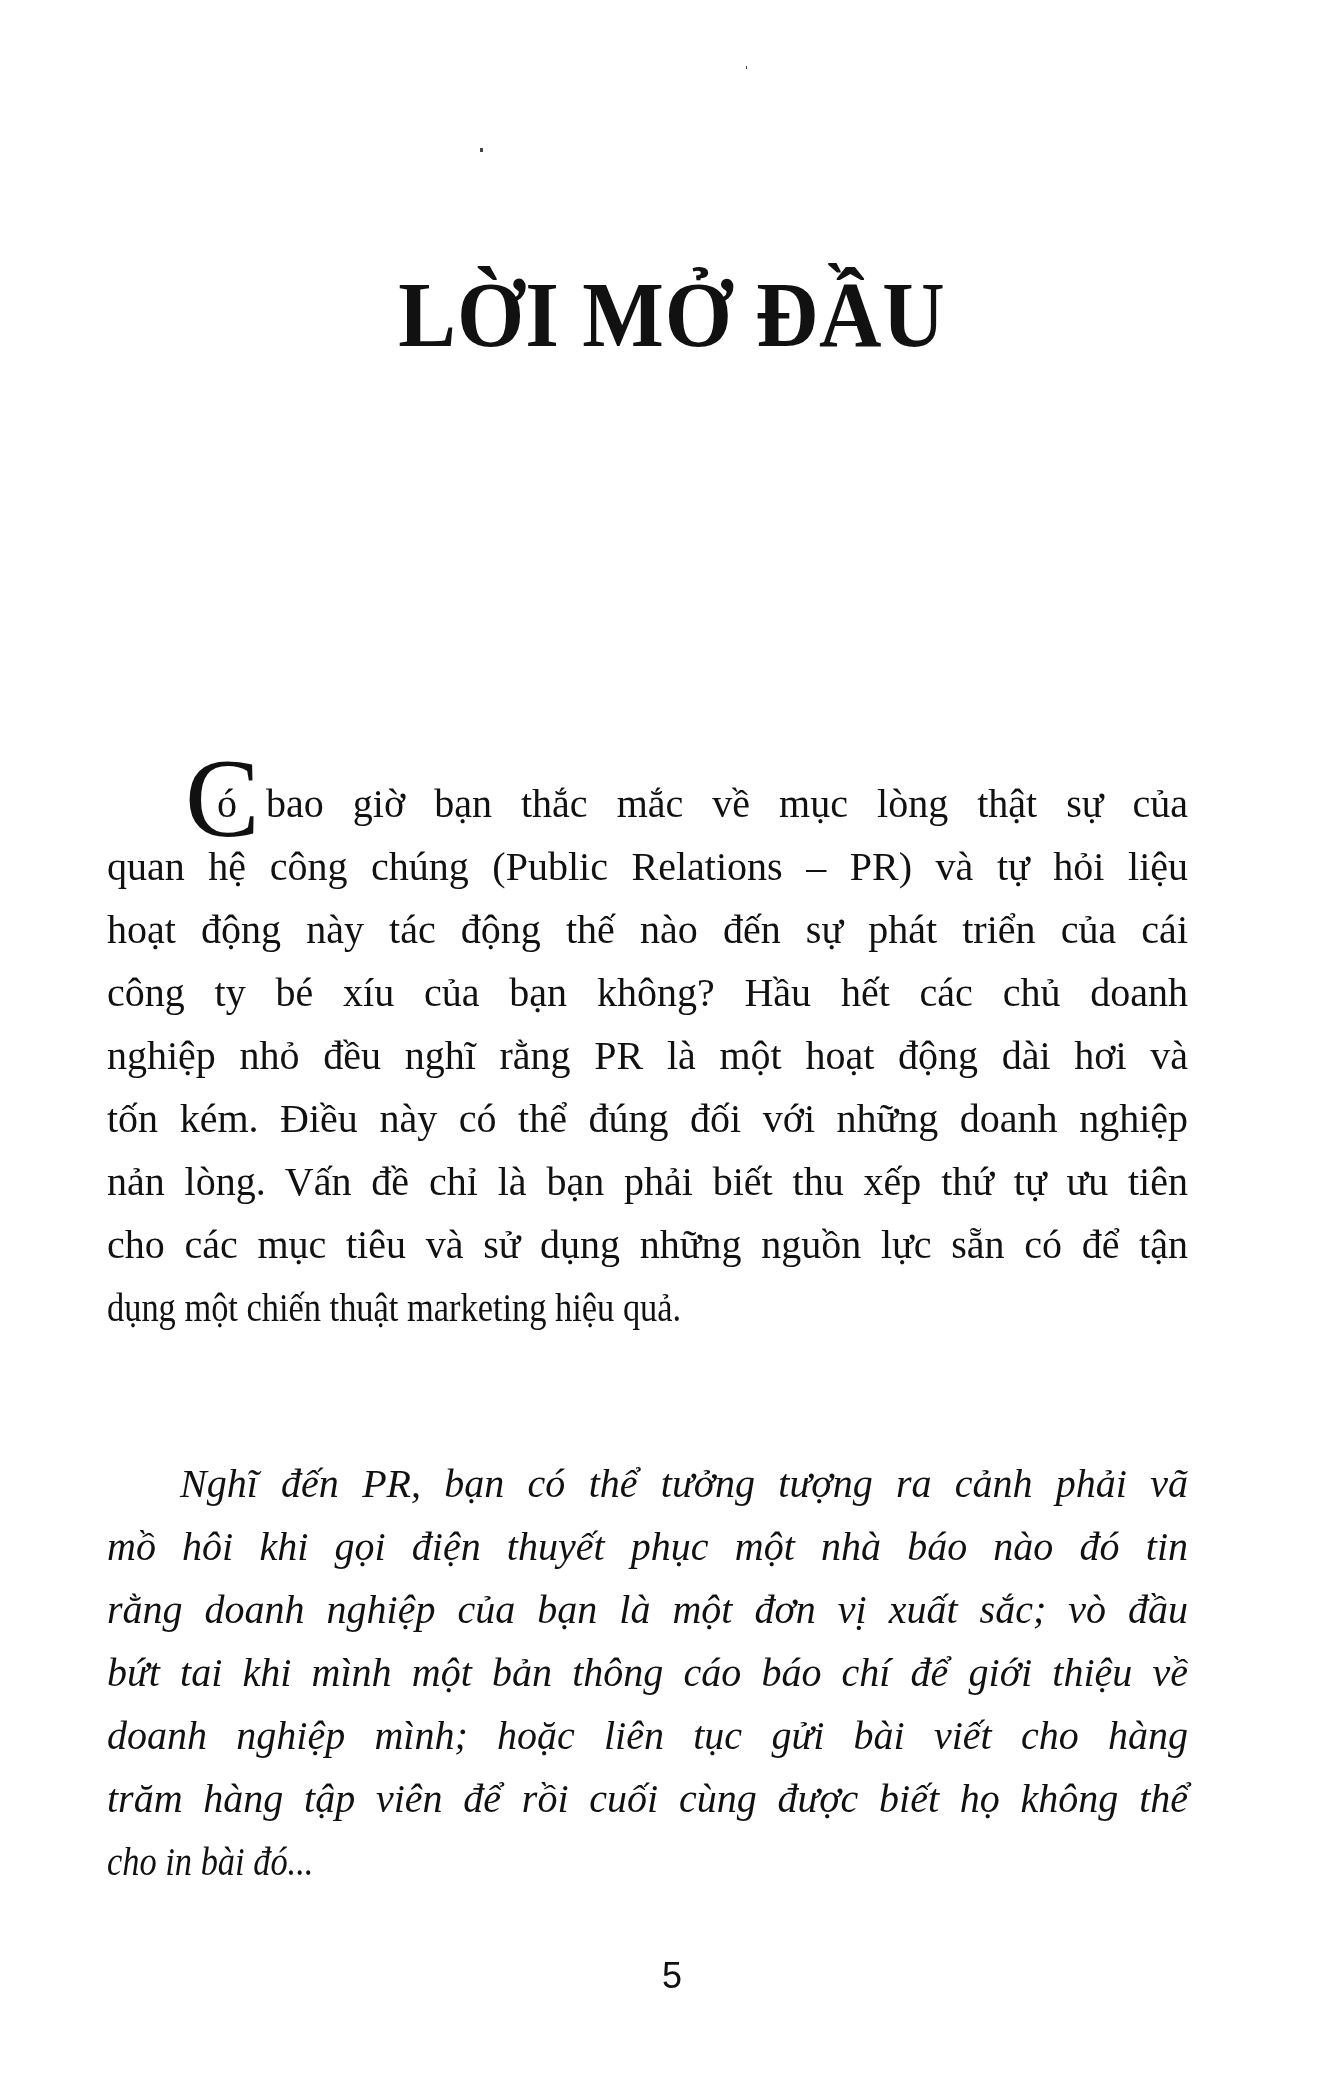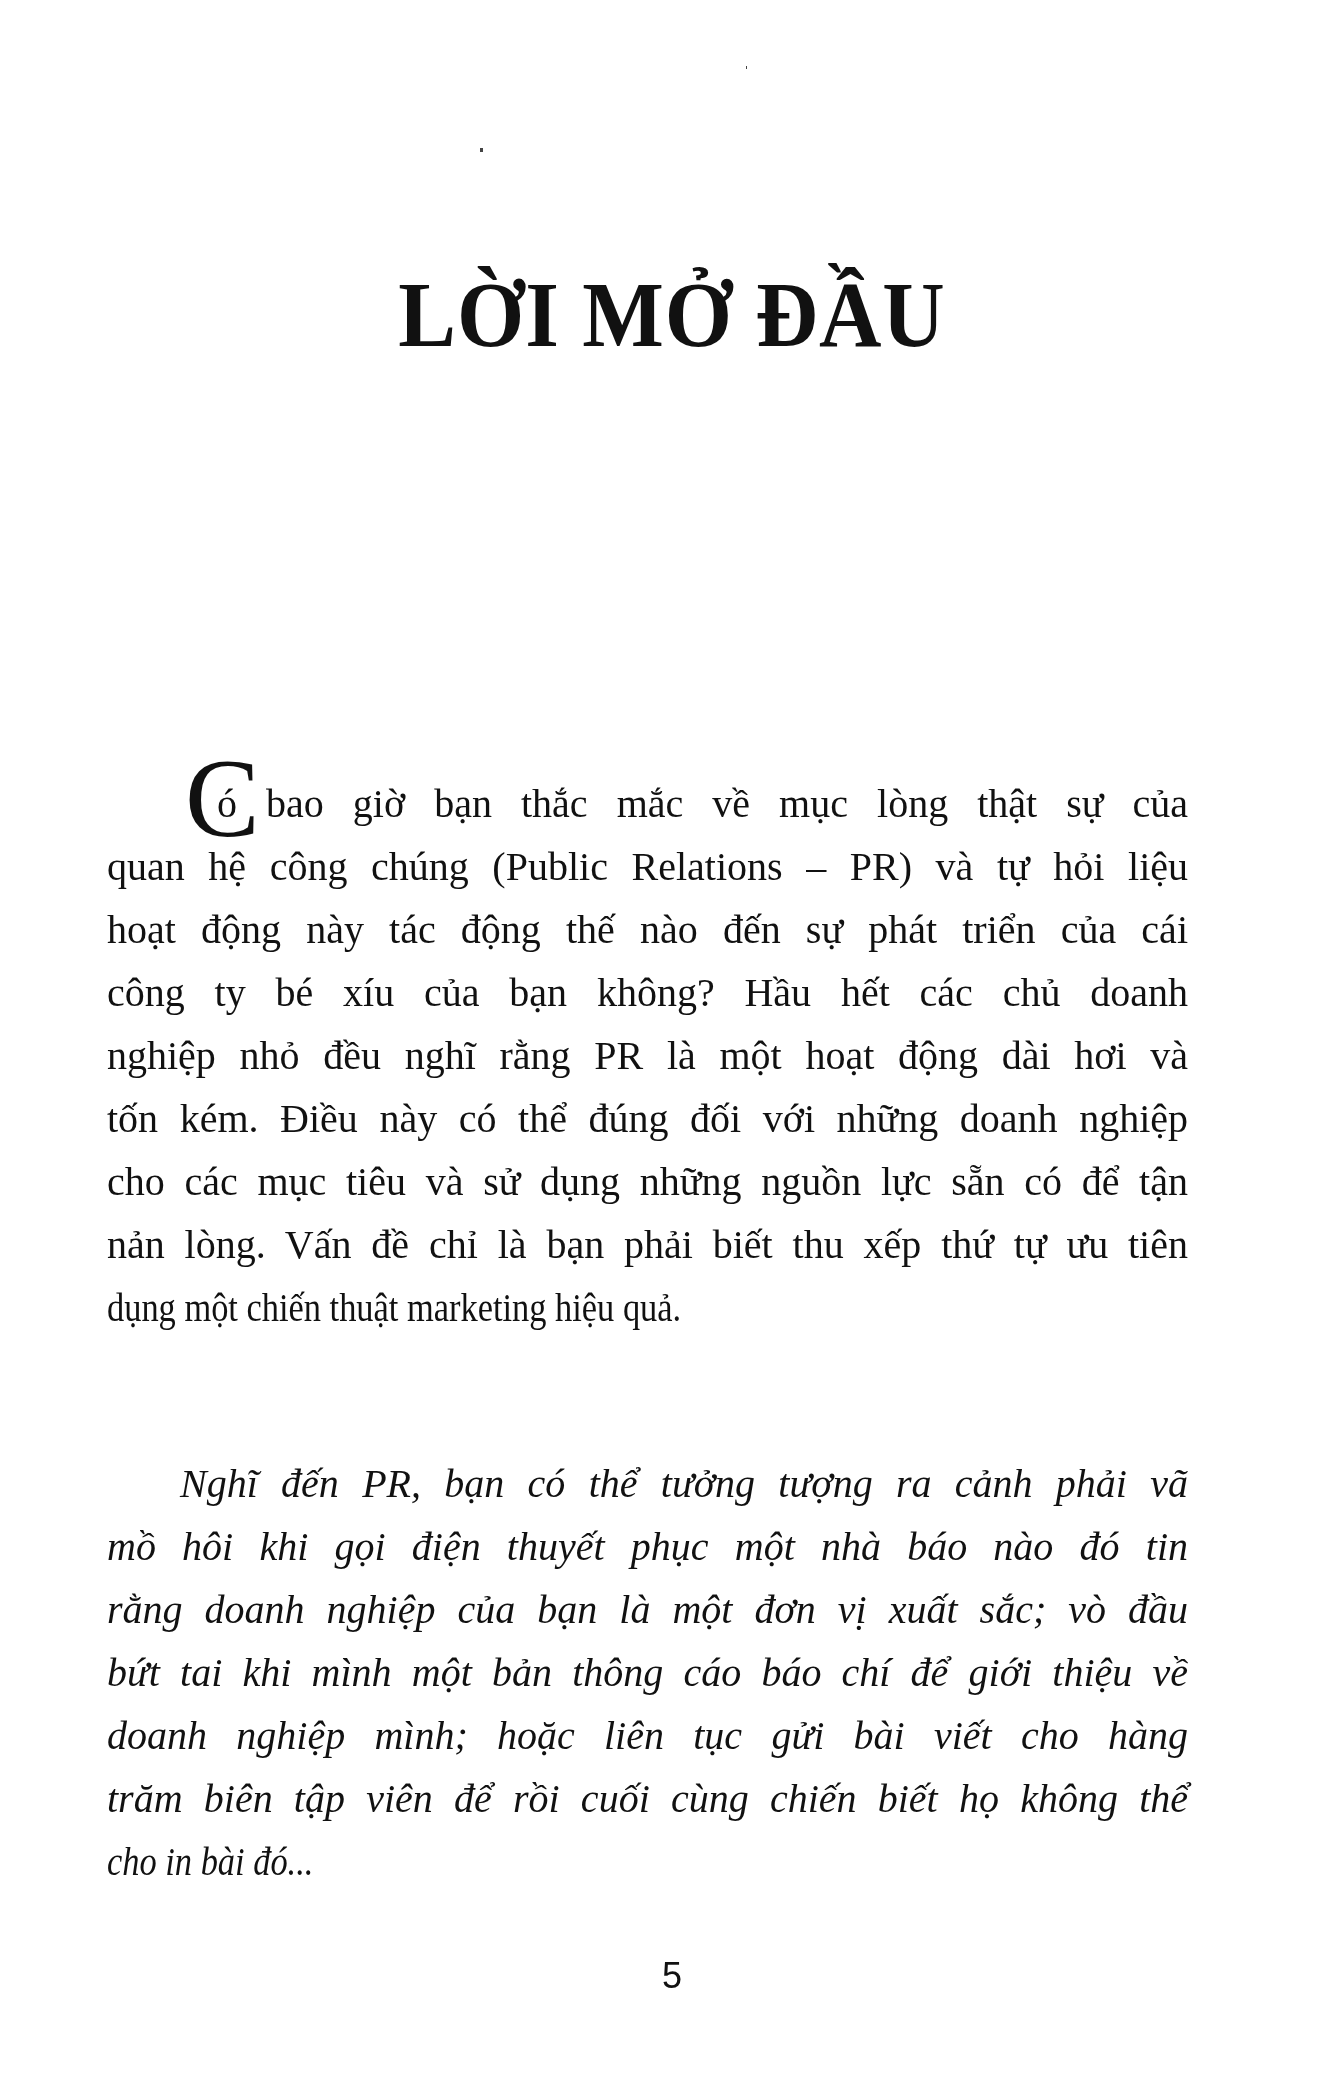--- a/index.html
+++ b/index.html
@@ -25,28 +25,28 @@
 <h1 class="title">LỜI MỞ ĐẦU</h1>
 
 <div class="para p1">
   <span class="dropcap">C</span>
   <span class="line indent">ó bao giờ bạn thắc mắc về mục lòng thật sự của</span>
   <span class="line">quan hệ công chúng (Public Relations – PR) và tự hỏi liệu</span>
   <span class="line">hoạt động này tác động thế nào đến sự phát triển của cái</span>
   <span class="line">công ty bé xíu của bạn không? Hầu hết các chủ doanh</span>
   <span class="line">nghiệp nhỏ đều nghĩ rằng PR là một hoạt động dài hơi và</span>
   <span class="line">tốn kém. Điều này có thể đúng đối với những doanh nghiệp</span>
+  <span class="line">nản lòng. Vấn đề chỉ là bạn phải biết thu xếp thứ tự ưu tiên</span>
   <span class="line">cho các mục tiêu và sử dụng những nguồn lực sẵn có để tận</span>
-  <span class="line">nản lòng. Vấn đề chỉ là bạn phải biết thu xếp thứ tự ưu tiên</span>
   <span class="line last" style="transform: scaleX(0.86); width: 1256.98px;">dụng một chiến thuật marketing hiệu quả.</span>
 </div>
 
 <div class="para p2">
   <span class="line indent2">Nghĩ đến PR, bạn có thể tưởng tượng ra cảnh phải vã</span>
   <span class="line">mồ hôi khi gọi điện thuyết phục một nhà báo nào đó tin</span>
   <span class="line">rằng doanh nghiệp của bạn là một đơn vị xuất sắc; vò đầu</span>
   <span class="line">bứt tai khi mình một bản thông cáo báo chí để giới thiệu về</span>
   <span class="line">doanh nghiệp mình; hoặc liên tục gửi bài viết cho hàng</span>
-  <span class="line">trăm biên tập viên để rồi cuối cùng chiến biết họ không thể</span>
+  <span class="line">trăm hàng tập viên để rồi cuối cùng được biết họ không thể</span>
   <span class="line last" style="transform: scaleX(0.86); width: 1256.98px;">cho in bài đó...</span>
 </div>
 
 <div class="pagenum">5</div>
 
 </body></html>

